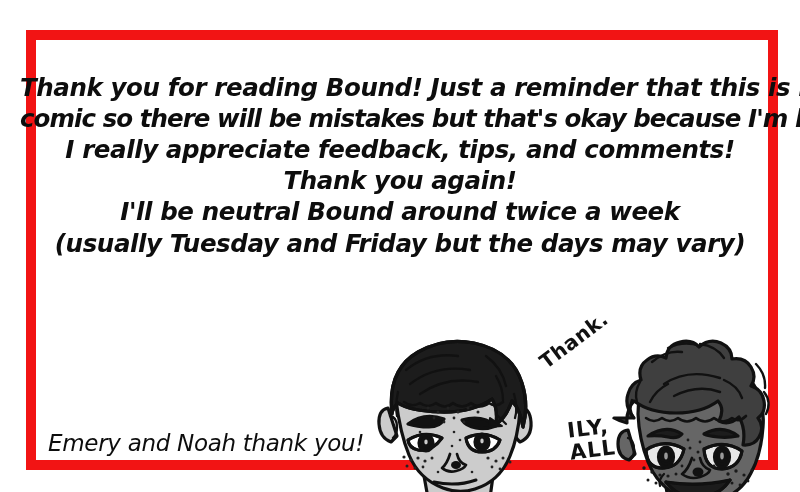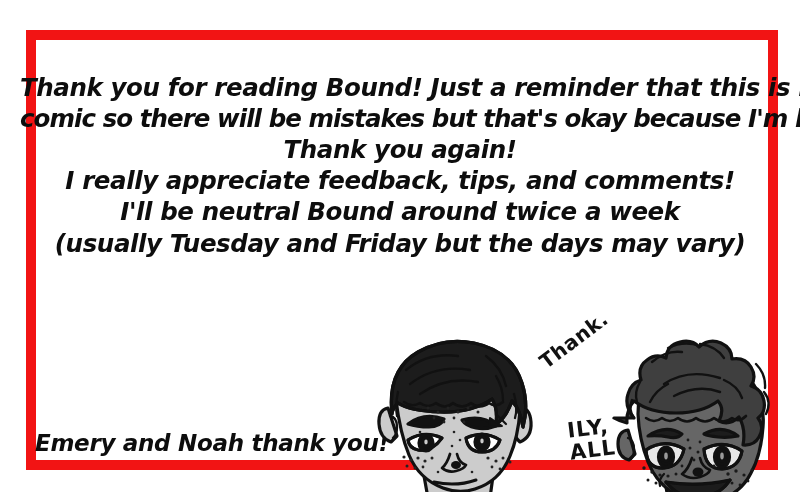--- a/index.html
+++ b/index.html
@@ -55,24 +55,24 @@
     font-size: 24.5px;
     letter-spacing: -0.95px;
   }
   #note-block-2 {
     font-size: 24.5px;
     margin-top: 47px;
   }
 
   #signature {
     position: absolute;
-    left: 35px;
+    left: 48px;
     top: 430px;
     font-family: "DejaVu Sans", sans-serif;
-    font-weight: bold;
+    font-weight: normal;
     font-style: italic;
     font-size: 23px;
     color: #0d0d0d;
     letter-spacing: -0.3px;
     white-space: nowrap;
   }
 
   
   .handwriting {
     position: absolute;
@@ -123,22 +123,22 @@
 
 <div id="panel" style="background: rgb(255, 255, 255);">
 
   <div id="frame" style="border-color: rgb(242, 20, 20);"></div>
 
   <div id="note">
 
     <p class="para" id="note-block-1">
       <span class="line l1">Thank you for reading Bound! Just a reminder that this is my first</span>
       <span class="line l2">comic so there will be mistakes but that's okay because I'm learning!</span>
+      <span class="line l3">I really appreciate feedback, tips, and comments!</span>
       <span class="line l4">Thank you again!</span>
-      <span class="line l3">I really appreciate feedback, tips, and comments!</span>
     </p>
 
     <p class="para" id="note-block-2">
       <span class="line">I'll be neutral Bound around twice a week</span>
       <span class="line">(usually Tuesday and Friday but the days may vary)</span>
     </p>
 
   </div>
 
   <div id="signature">Emery and Noah thank you!</div>

